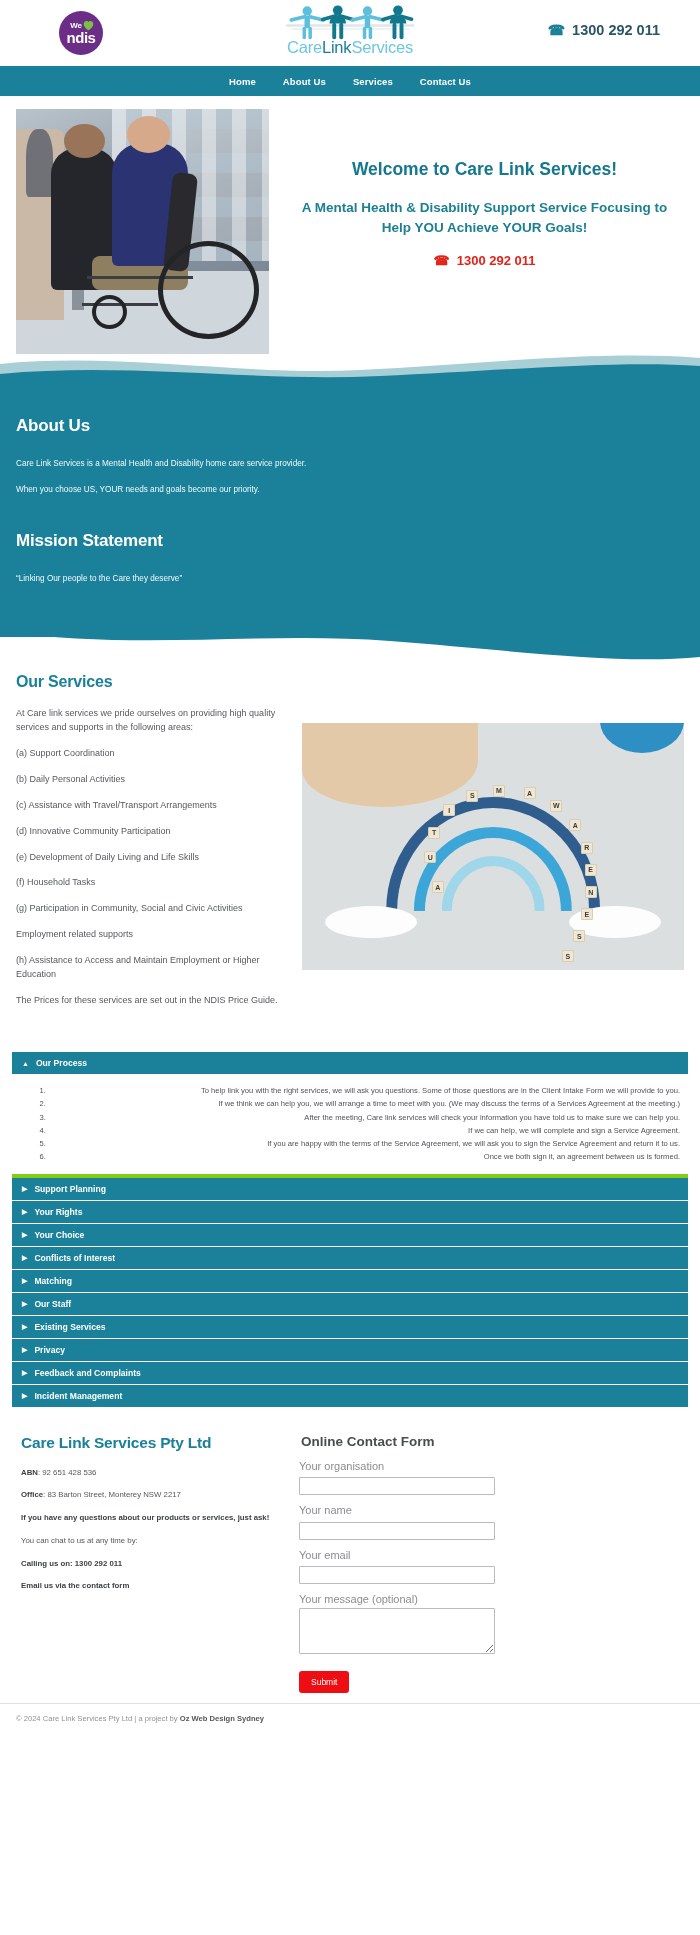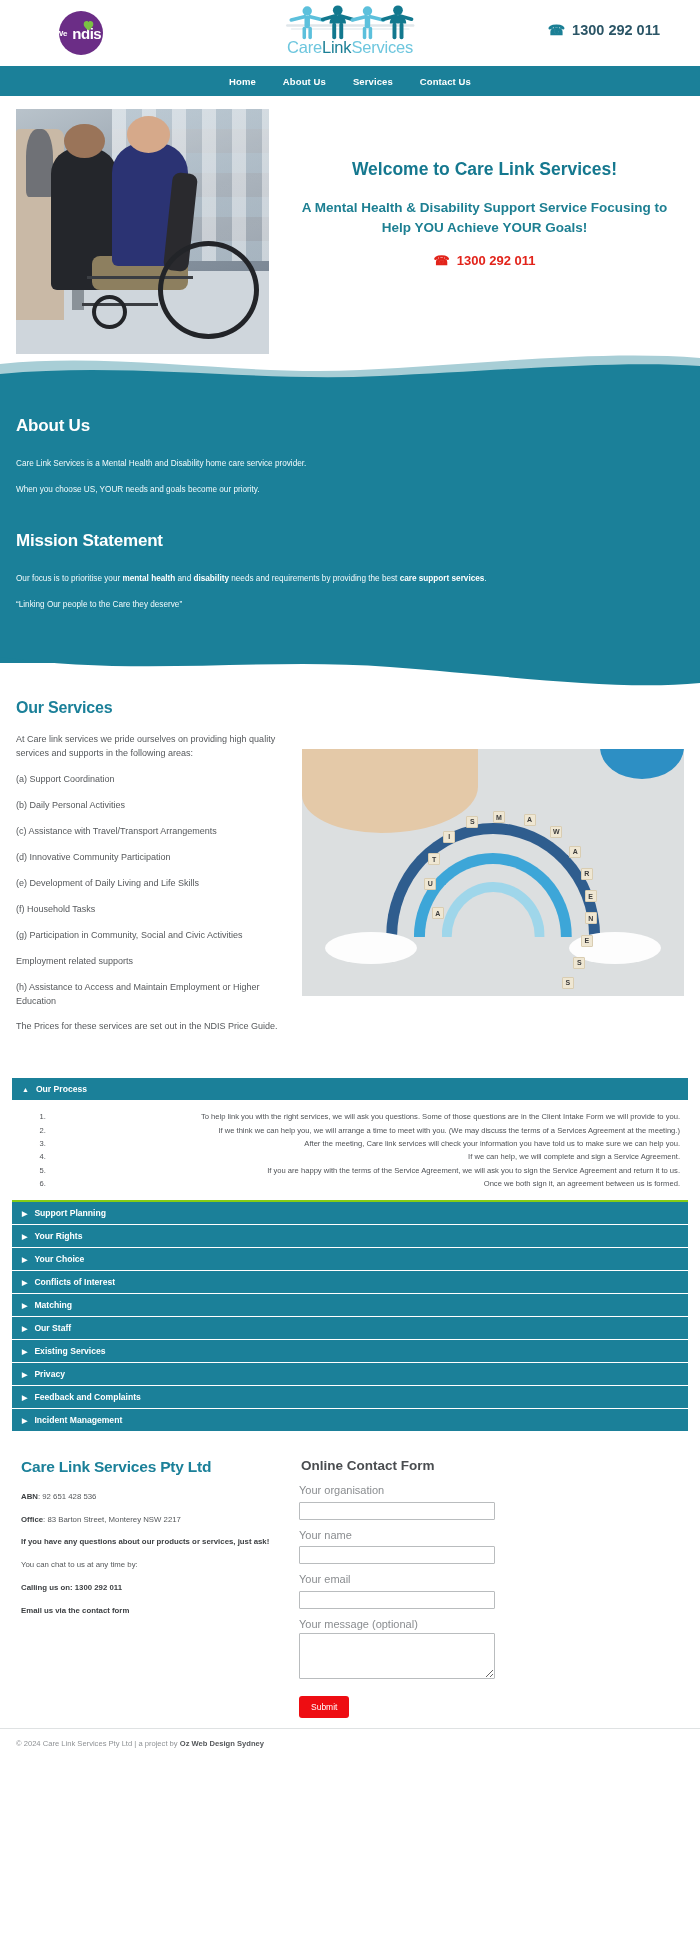--- a/index.html
+++ b/index.html
@@ -23,21 +23,21 @@
   .ndis-logo {
     position: absolute;
     left: 59px;
     top: 11px;
     width: 44px;
     height: 44px;
     border-radius: 50%;
     background: #6b2d86;
     color: #ffffff;
     display: flex;
-    flex-direction: row;
+    flex-direction: column;
     align-items: center;
     justify-content: center;
     line-height: 1;
   }
   .ndis-we { font-size: 8px; font-weight: bold; letter-spacing: -0.2px; position: relative; left: -5px; top: 1px; }
   .ndis-heart {
     position: absolute; top: 9px; right: 9px;
     width: 11px; height: 11px;
   }
   .ndis-word { font-size: 15px; font-weight: bold; letter-spacing: -0.5px; margin-top: 1px; }
@@ -256,21 +256,21 @@
     display: flex;
     align-items: center;
     gap: 7px;
     cursor: pointer;
     border-bottom: 1px solid #ffffff;
   }
   .acc-caret { font-size: 7px; line-height: 1; }
   .acc-body {
     padding: 9px 8px 10px 20px;
     background: #ffffff;
-    border-bottom: 2px solid #84cc16;
+    border-bottom: 4px solid #84cc16;
   }
   .acc-body ol { margin: 0; padding-left: 16px; }
   .acc-body li {
     font-size: 7.6px;
     line-height: 1.75;
     color: #4f5256;
   }
 
   
   .footer-main {
@@ -450,21 +450,20 @@
   <svg class="wave-top" viewBox="0 0 700 38" preserveAspectRatio="none">
     <path d="M0,14 C120,2 240,26 360,20 C480,14 600,0 700,8 L700,38 L0,38 Z" fill="#a8ced6"></path>
     <path d="M0,24 C130,12 250,32 380,26 C510,20 620,10 700,16 L700,38 L0,38 Z" fill="#1b8099"></path>
   </svg>
 
   <h2 class="teal-h2">About Us</h2>
   <p class="teal-p">Care Link Services is a Mental Health and Disability home care service provider.</p>
   <p class="teal-p">When you choose US, YOUR needs and goals become our priority.</p>
 
   <h2 class="teal-h2 second">Mission Statement</h2>
-  <p class="teal-p"><span>Our focus is to prioritise your </span><b>mental health</b><span> and </span><b>disability</b><span> needs and requirements by providing the best </span><b>care support services</b><span>.</span></p>
   <p class="teal-p">“Linking Our people to the Care they deserve”</p>
 
   <svg class="wave-bottom" viewBox="0 0 700 38" preserveAspectRatio="none">
     <path d="M0,0 C140,20 260,0 390,10 C520,20 620,34 700,26 L700,0 Z" fill="#1b8099"></path>
     <path d="M0,10 C140,30 260,10 390,20 C520,30 620,40 700,34 L700,38 L0,38 Z" fill="#ffffff"></path>
   </svg>
 </div>
 
 <div class="services">
   <div class="services-left">

